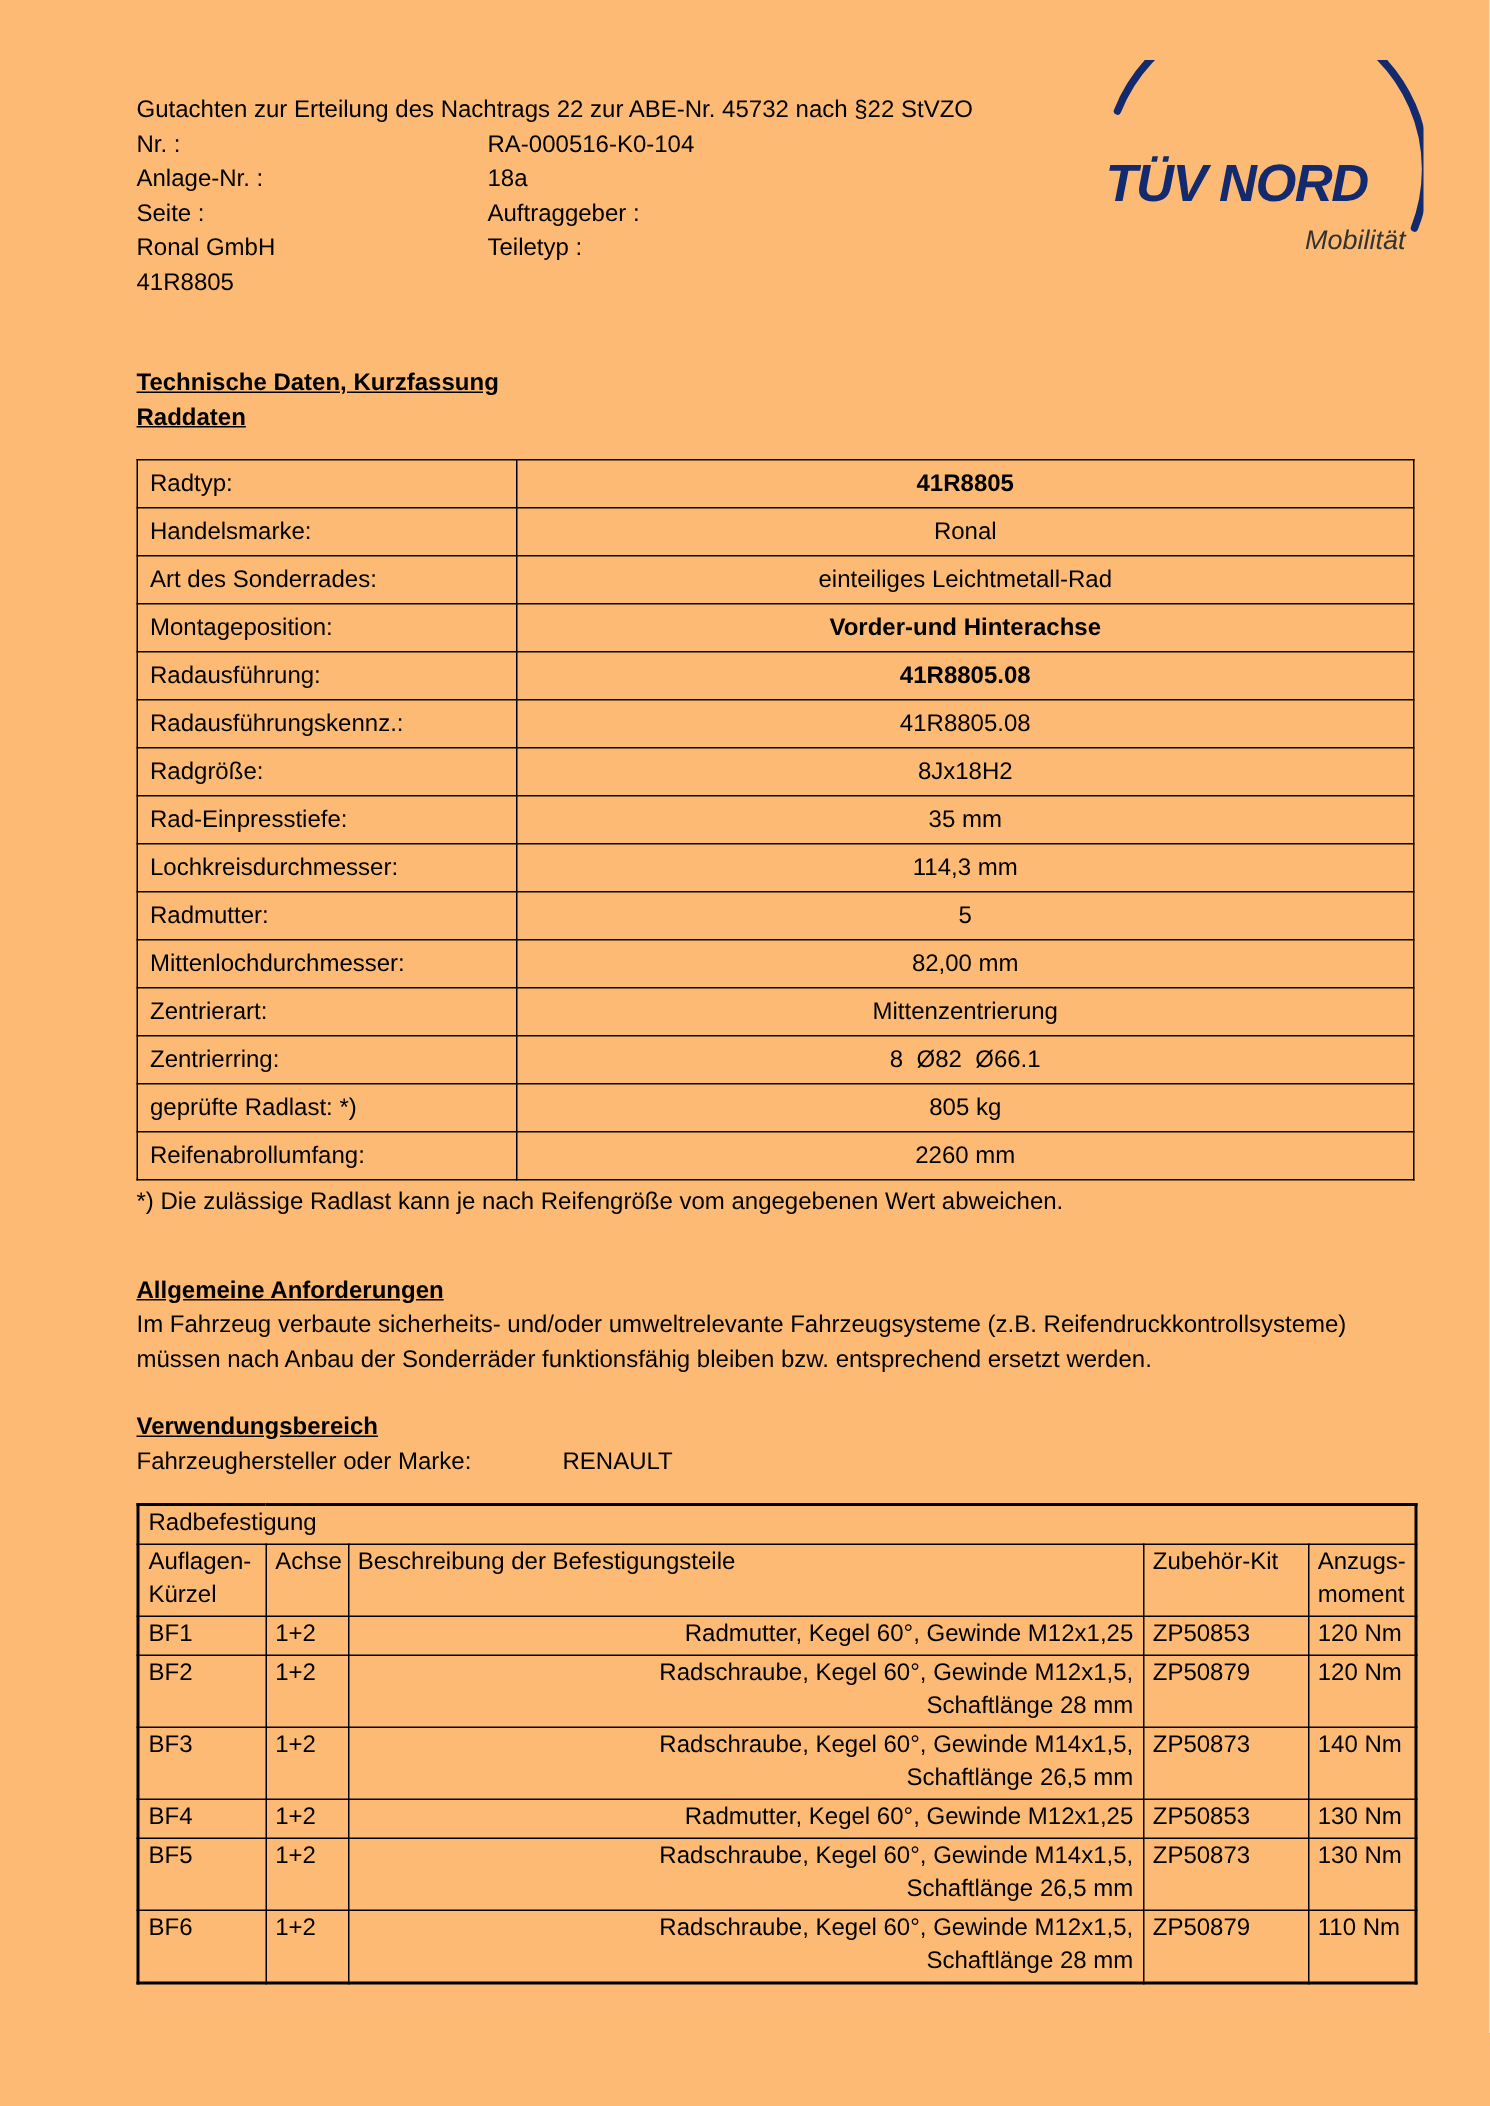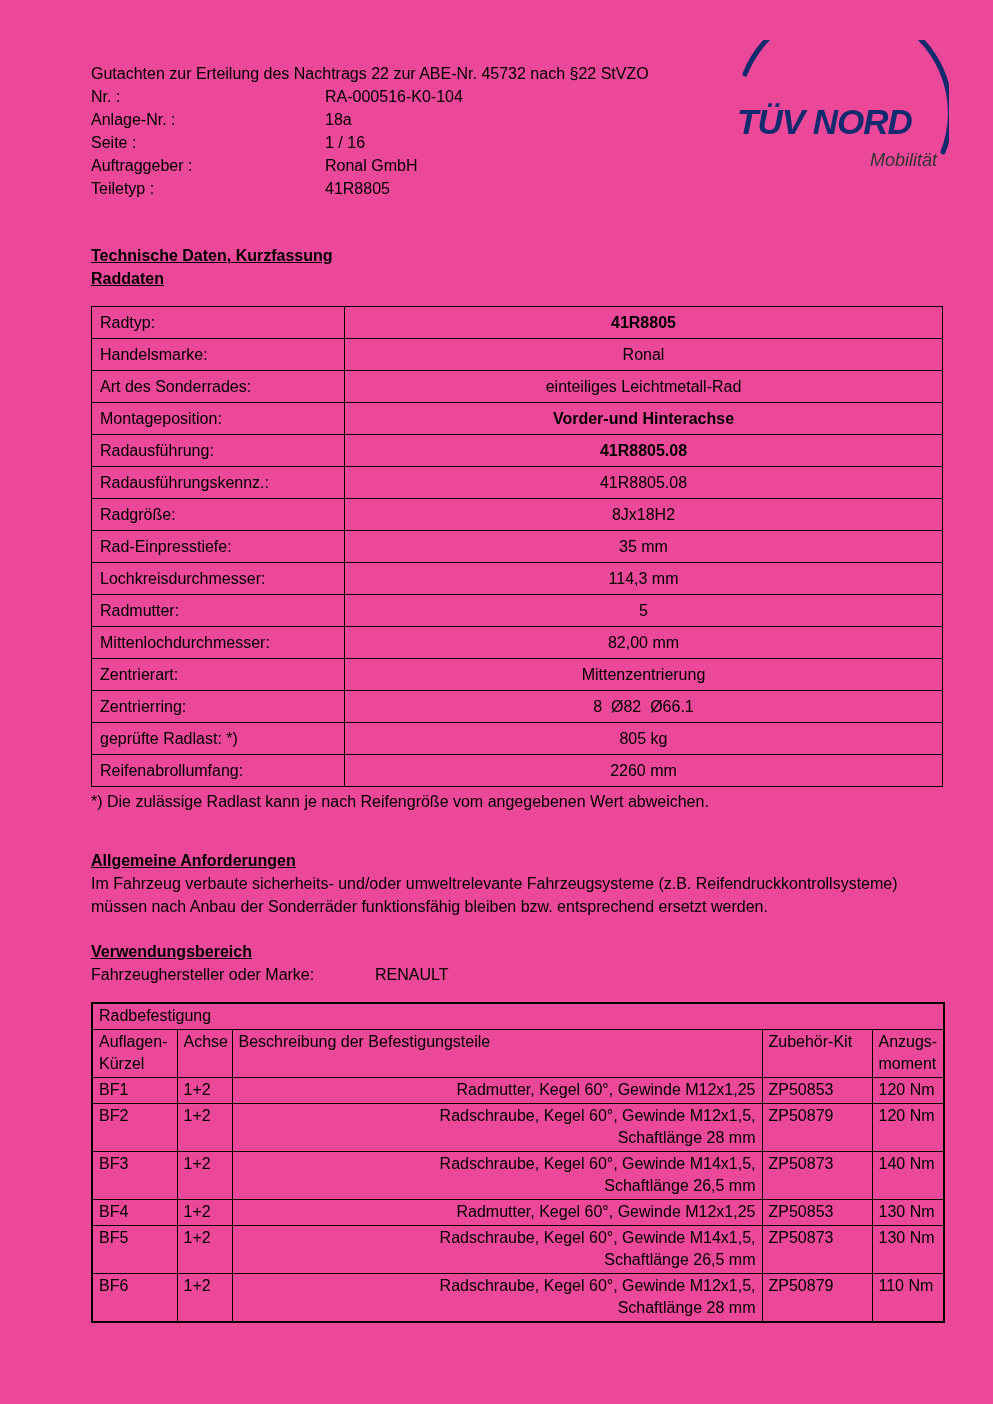--- a/index.html
+++ b/index.html
@@ -6,21 +6,21 @@
     margin: 0;
     padding: 0;
     background: #ffffff;
     font-family: "Liberation Sans", sans-serif;
     color: #000000;
   }
   .page {
     position: relative;
     width: 993px;
     height: 1404px;
-    background: #ec4899;
+    background: #fdba74;
     box-sizing: border-box;
     padding: 62px 50px 0 91px;
     font-size: 16px;
     line-height: 23px;
   }
   
   .doc-header { position: relative; margin-bottom: 44px; }
   .doc-title { white-space: nowrap; }
   .header-fields { display: grid; grid-template-columns: 234px auto; }
   .header-fields > div { line-height: 23px; }
@@ -76,21 +76,20 @@
 <div class="page">
 
   <div class="doc-header">
     <div class="doc-title">Gutachten zur Erteilung des Nachtrags 22 zur ABE-Nr. 45732 nach §22 StVZO</div>
     <div class="header-fields">
       <div>Nr. :</div>
       <div>RA-000516-K0-104</div>
       <div>Anlage-Nr. :</div>
       <div>18a</div>
       <div>Seite :</div>
-      <div>1 / 16</div>
       <div>Auftraggeber :</div>
       <div>Ronal GmbH</div>
       <div>Teiletyp :</div>
       <div>41R8805</div>
     </div>
 
     <div class="logo">
       <svg viewBox="0 0 212 140" width="212" height="140">
         <path d="M 8 34 A 104 104 0 0 1 206 112" fill="none" stroke="#142a6e" stroke-width="5" stroke-linecap="round"></path>
         <text x="0" y="94" font-size="35" font-weight="bold" font-style="italic" fill="#142a6e" letter-spacing="-1">TÜV NORD</text>

